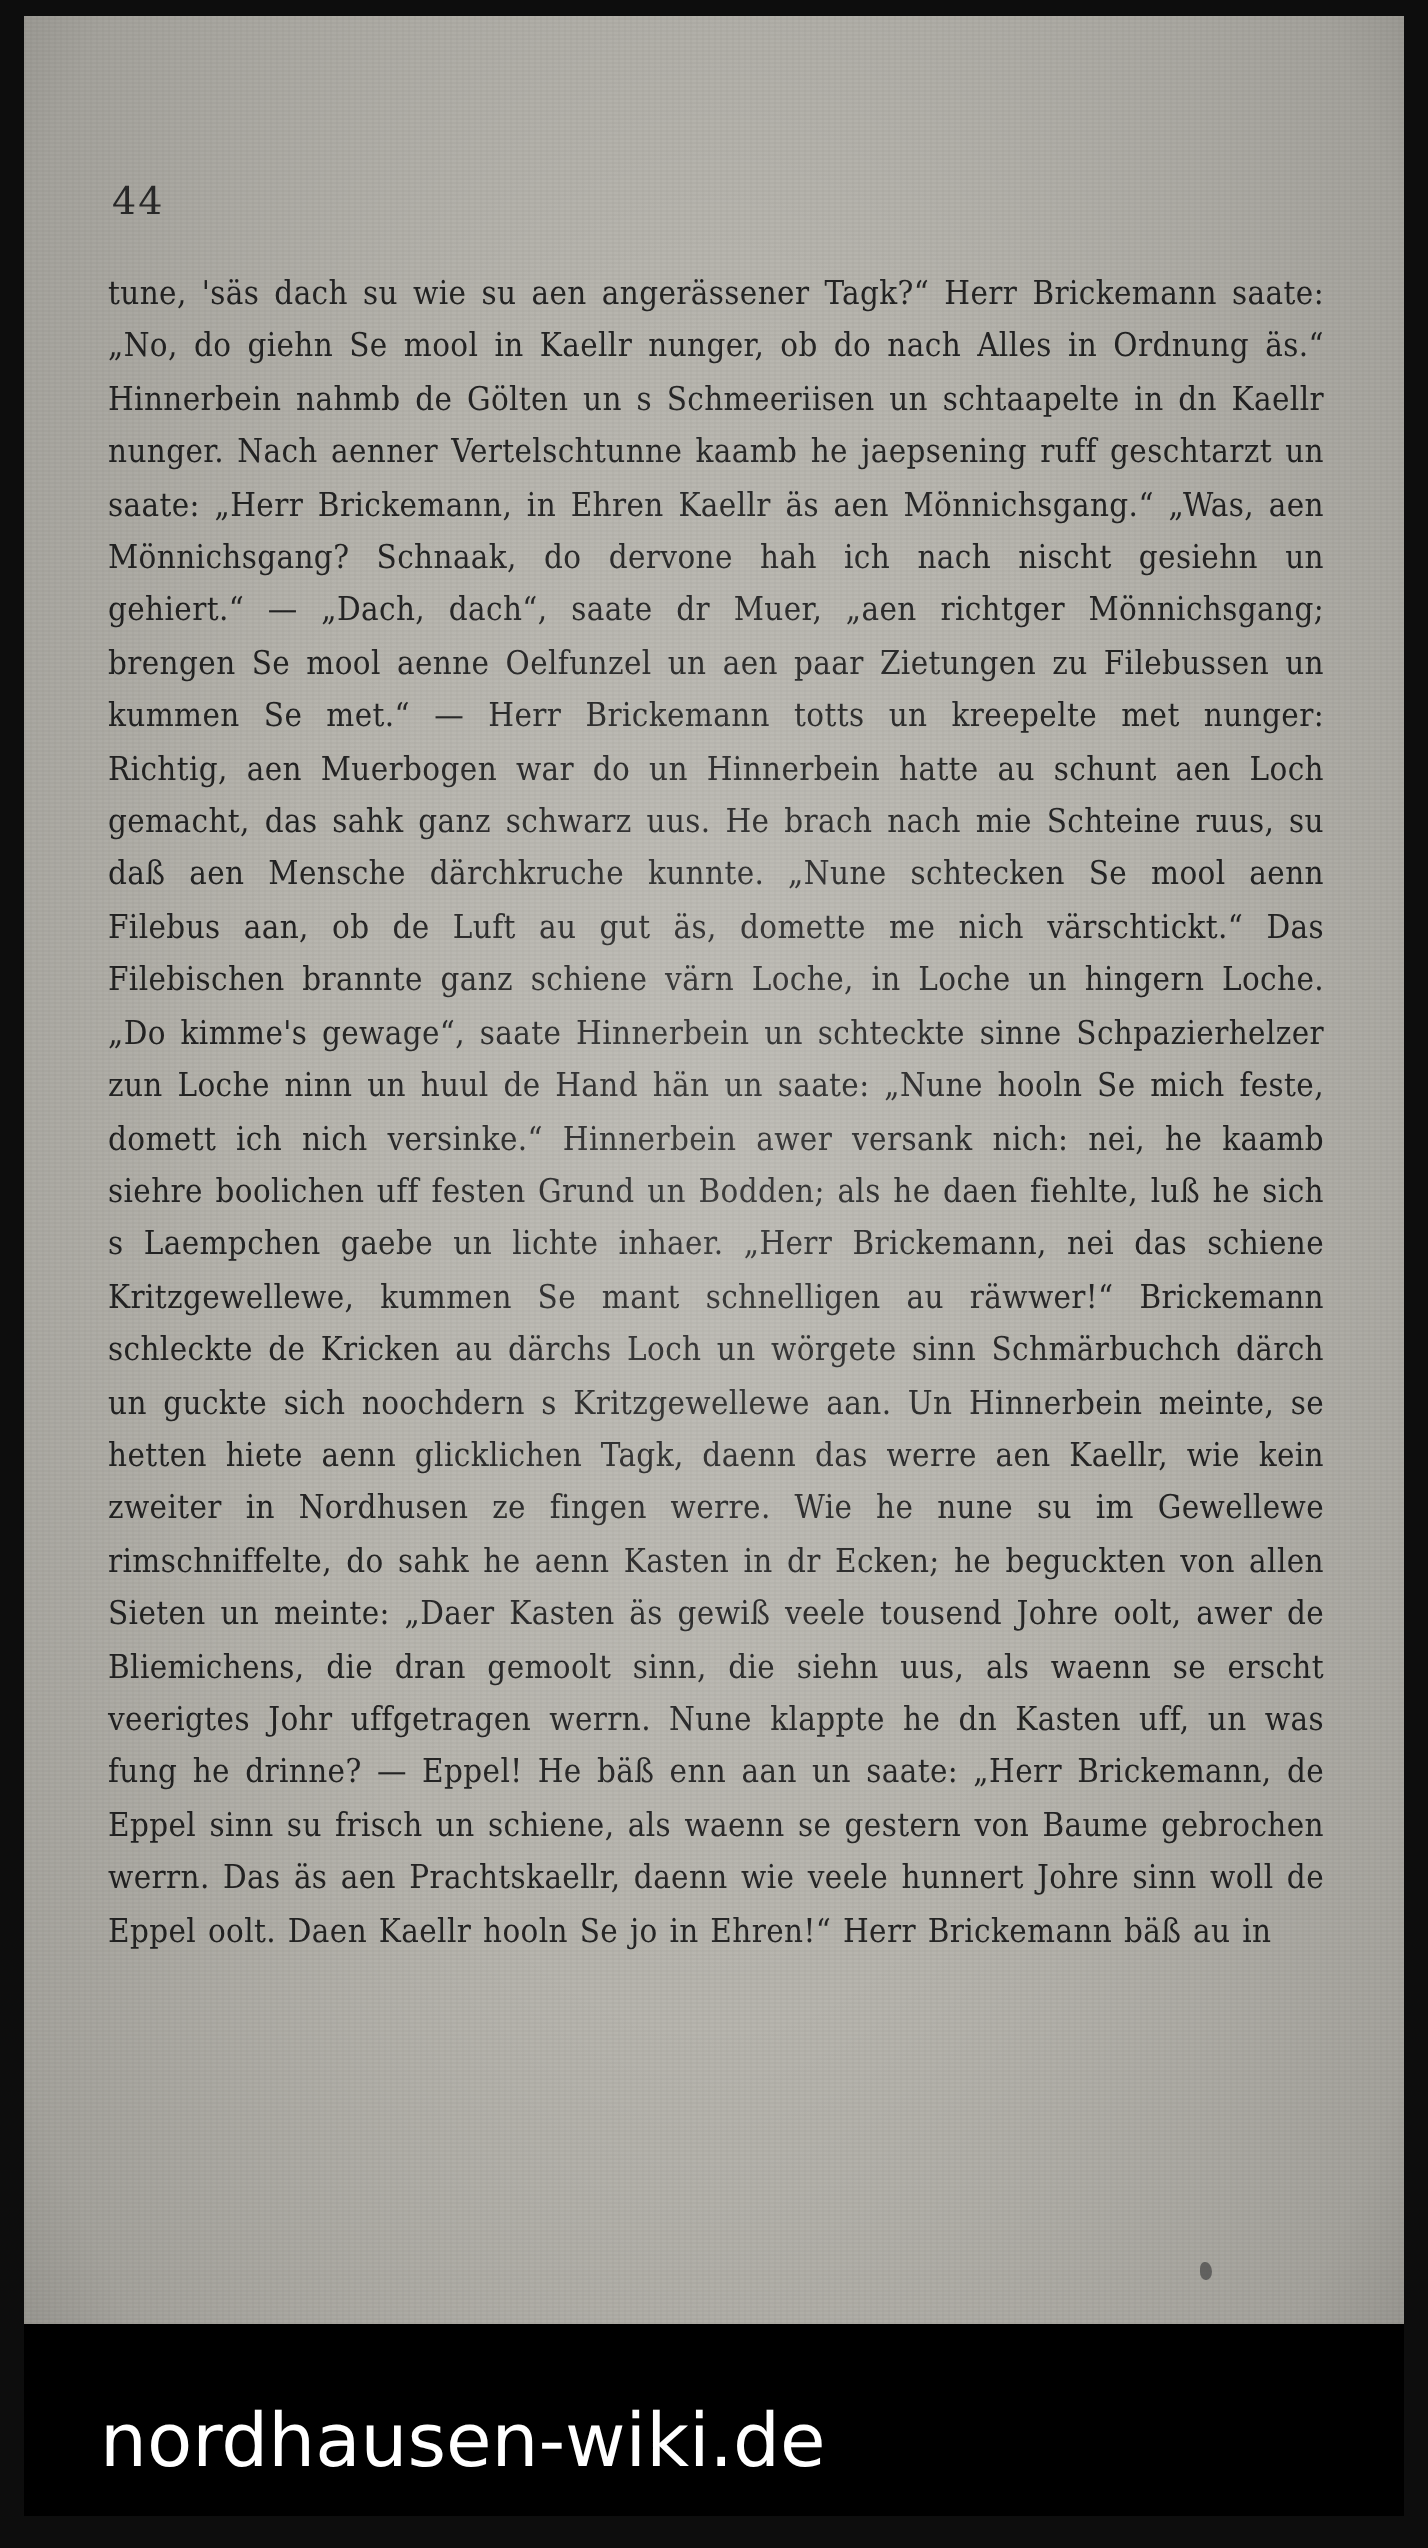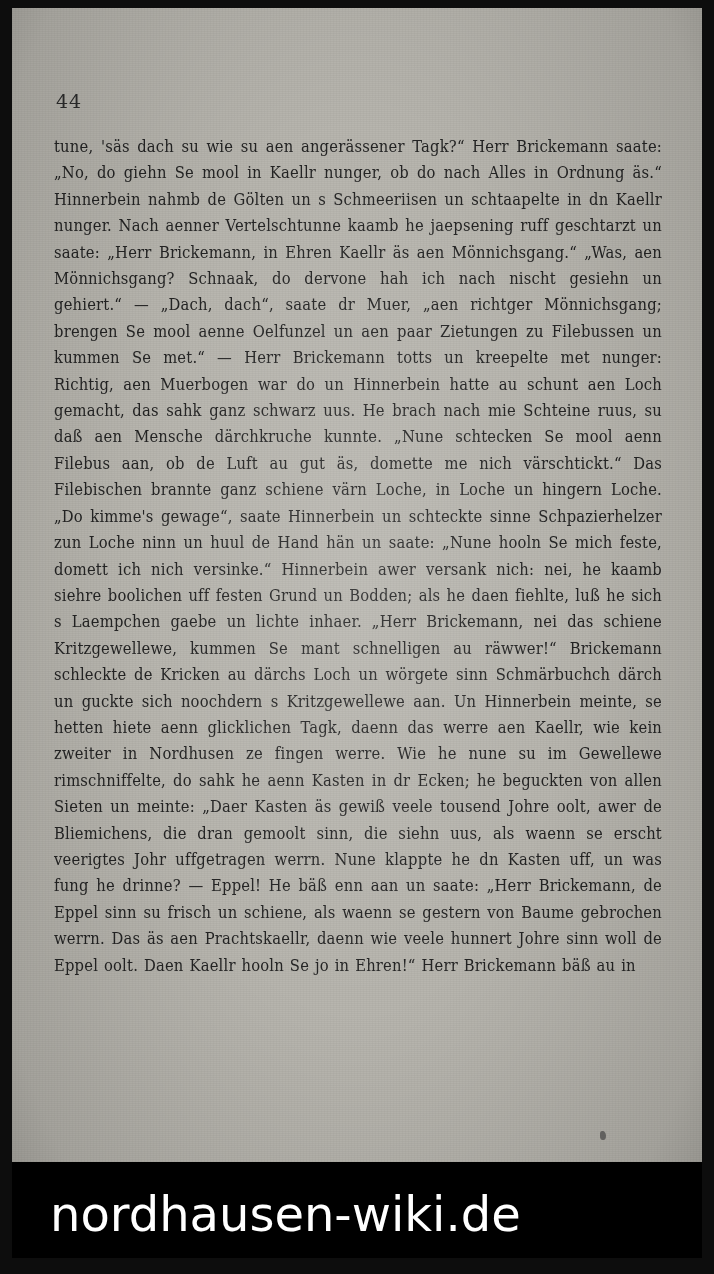--- a/index.html
+++ b/index.html
@@ -93,21 +93,21 @@
     right: 0;
     bottom: 0;
     height: 96px;
     background: #000000;
   }
   #watermark {
     position: absolute;
     left: 38px;
     bottom: 16px;
     font-family: "DejaVu Sans", sans-serif;
-    font-size: 48px;
+    font-size: 37px;
     color: #ffffff;
     letter-spacing: 0px;
     white-space: nowrap;
     margin-top: 31px;
   }
   #speck {
     position: absolute;
     right: 96px;
     bottom: 118px;
     width: 6px;

